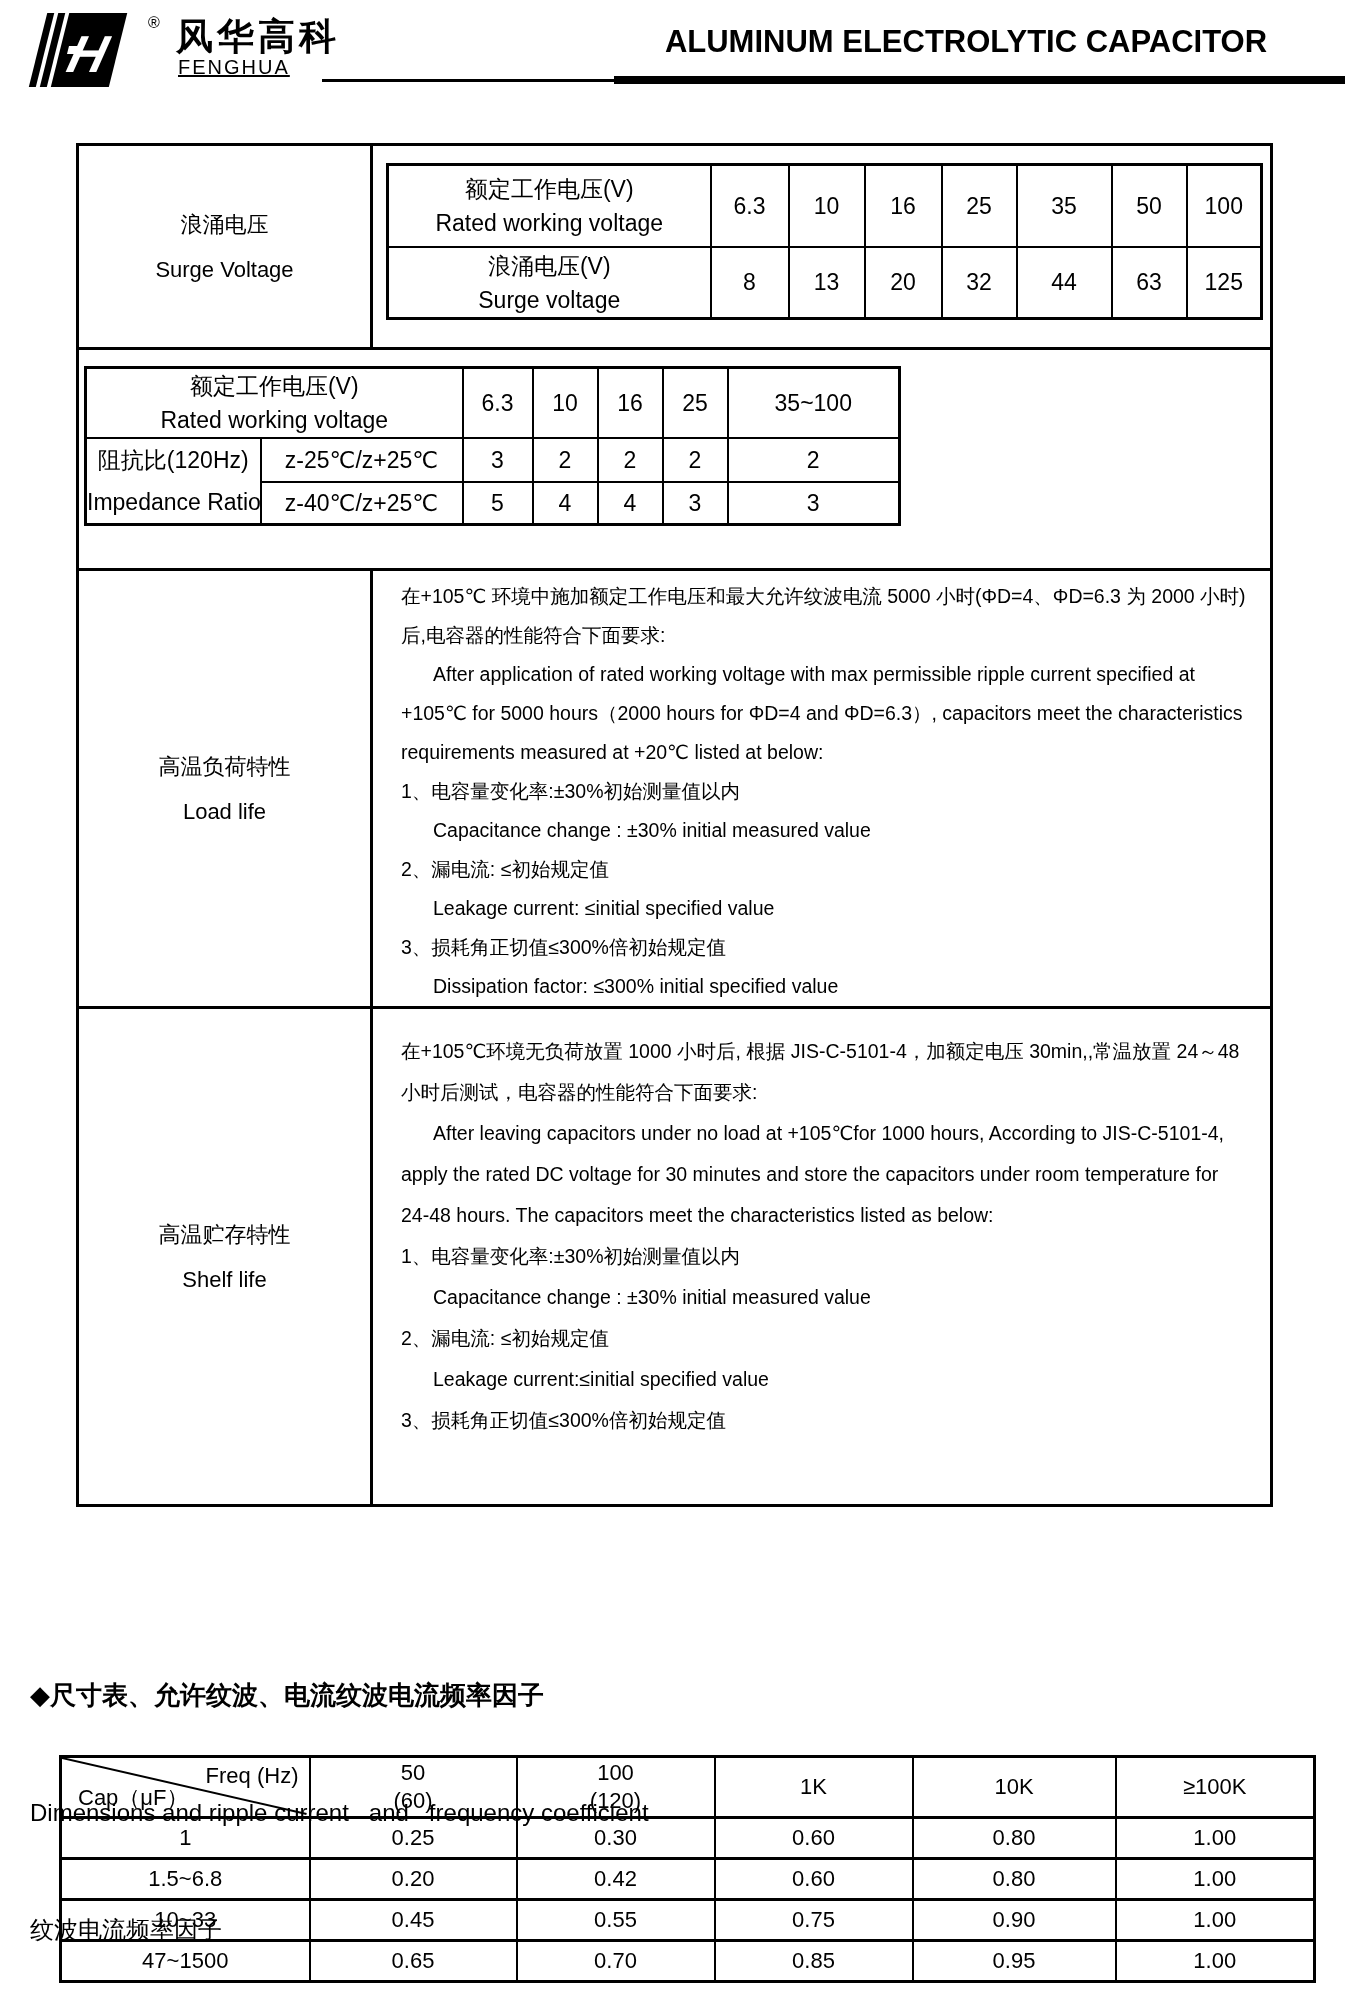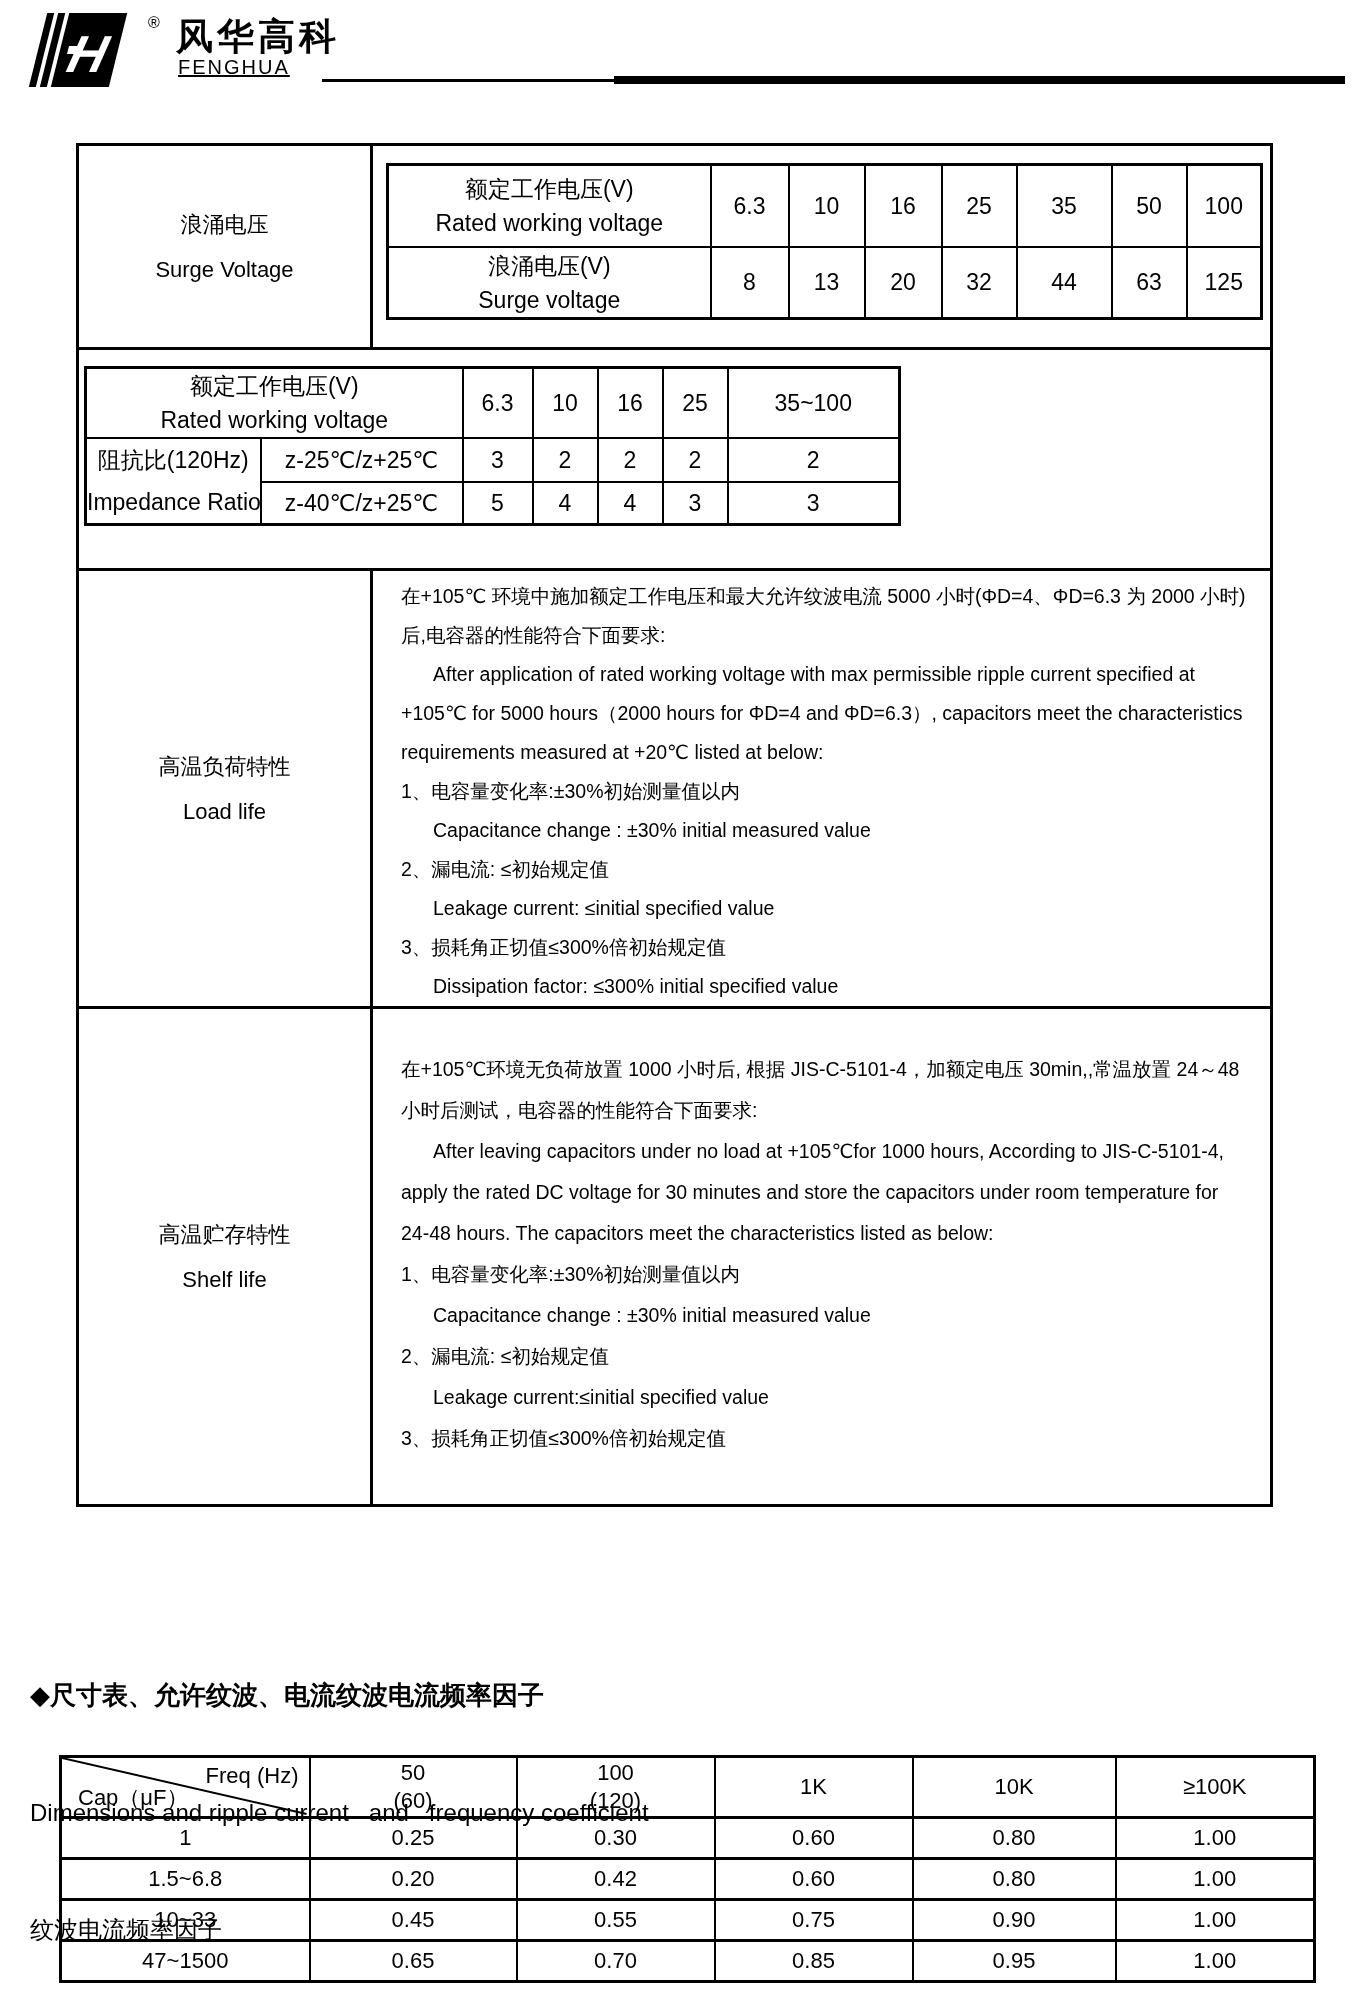--- a/index.html
+++ b/index.html
@@ -37,21 +37,21 @@
   .temp-t{left:5px;top:16px;width:814px;}
   .temp-t td{font-size:22px;}
   .temp-t tr.hr1 td{height:68px;}
   .temp-t tr.hr2 td{height:42px;}
   .temp-t tr.hr3 td{height:40px;}
   td.two div{line-height:34px;}
   td.merged div{line-height:42px;}
 
   .para{position:absolute;left:0;top:0;right:0;bottom:0;
         padding:6px 0 0 28px;font-size:19.5px;line-height:39px;white-space:nowrap;}
-  .r4 .para{padding-top:40px;line-height:41px;}
+  .r4 .para{padding-top:22px;line-height:41px;}
   .para div.ind{padding-left:32px;}
 
   
   .section-heading{position:absolute;left:30px;top:1598px;font-size:24px;line-height:39px;white-space:pre;}
   .section-heading .b{font-size:26px;font-weight:bold;}
 
   
   .ripple{position:absolute;left:59px;top:1755px;width:1254px;border-collapse:collapse;
           table-layout:fixed;border:3px solid #000;}
   .ripple td{border-left:2px solid #000;border-right:2px solid #000;
@@ -74,20 +74,21 @@
       <rect x="0" y="3" width="7" height="74" fill="#000"></rect>
       <rect x="11" y="3" width="7" height="74" fill="#000"></rect>
       <rect x="22" y="3" width="58" height="74" fill="#000"></rect>
       <rect x="30" y="36" width="12" height="8" fill="#fff"></rect>
       <text x="51" y="62" text-anchor="middle" font-size="52" font-weight="bold" font-style="italic" fill="#fff" font-family="Liberation Sans, sans-serif">H</text>
     </g>
   </svg>
   <span class="reg-mark">®</span>
   <div class="logo-cn">风华高科</div>
   <div class="logo-en">FENGHUA</div>
+  <div class="doc-title">ALUMINUM ELECTROLYTIC CAPACITOR</div>
   <div class="rule-a"></div>
   <div class="rule-b"></div>
 
   <div class="spec">
 
     <div class="srow r1">
       <div class="rlabel">
         <div>浪涌电压</div>
         <div>Surge Voltage</div>
       </div>

